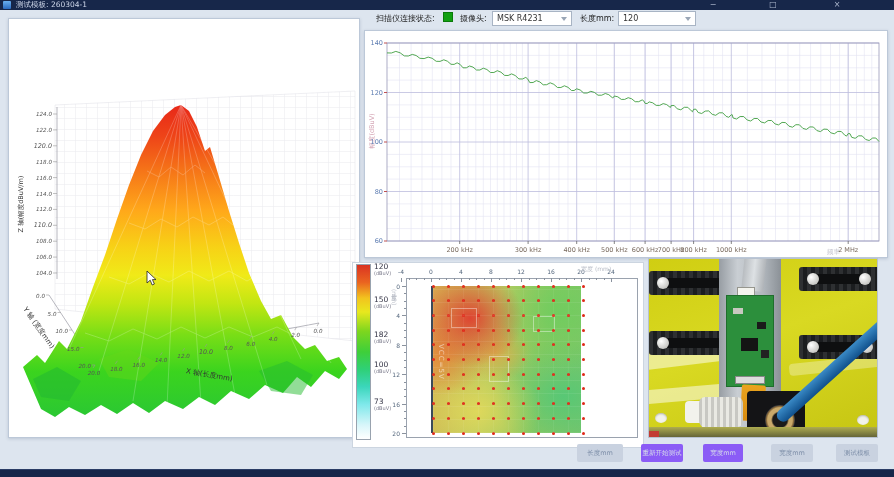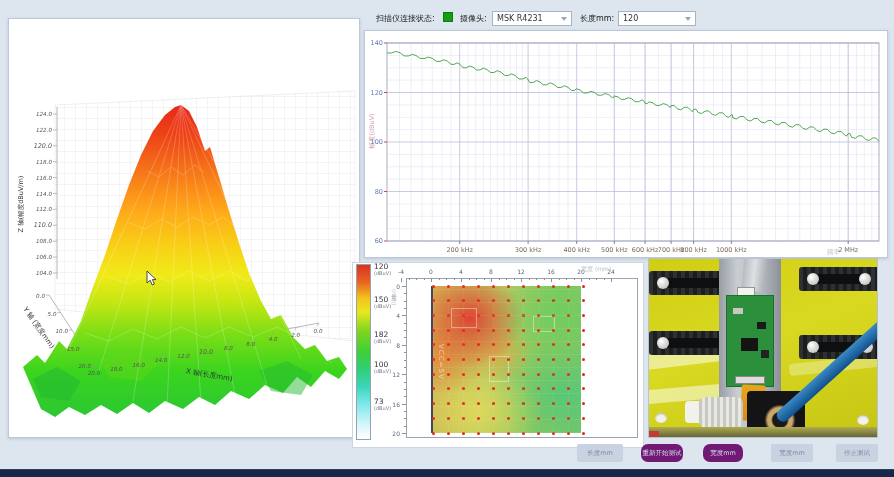--- a/index.html
+++ b/index.html
@@ -75,29 +75,36 @@
   .ring{left:116px;top:146px;width:30px;height:30px;border-radius:50%;
     background:radial-gradient(circle,#1a1a1a 34%,#c9a96a 42% 58%,#8a6a3a 64%,#3a3a3c 70%);}
   .probe{left:128px;top:150px;width:178px;height:13px;border-radius:7px;transform:rotate(-42deg);transform-origin:6px 50%;
     background:linear-gradient(#3a8ac6,#10508c);}
   .ruler{left:0;top:76px;width:64px;height:11px;background:#ded5b0;
     background-image:repeating-linear-gradient(90deg,#55514a 0 1px,transparent 1px 6px);}
   .camedge{left:0;top:168px;width:230px;height:12px;background:linear-gradient(#aeac50,#565632);}
   .redcorner{left:0;top:172px;width:10px;height:8px;background:#c23c34;}
   
   .btn{position:absolute;top:444px;height:18px;border:none;border-radius:2px;font-size:6.5px;text-align:center;line-height:18px;padding:0;cursor:pointer;}
-  .btn.primary{background:#701a75;color:#d6dcea;border-radius:7px;}
+  .btn.primary{background:#8b5cf6;color:#d6dcea;}
   .btn.disabled{background:#c9d2e0;color:#7d8ea8;}
   svg text{font-family:"DejaVu Sans","Liberation Sans",sans-serif;}
 </style>
 </head>
 <body>
 
 <div class="app">
 
+  <div class="titlebar">
+    <span class="app-icon"></span>
+    <span class="wtitle">测试模板: 260304-1</span>
+    <span class="winbtn min">−</span>
+    <span class="winbtn max">□</span>
+    <span class="winbtn cls">×</span>
+  </div>
 
   <span class="tlabel" style="left:376px">扫描仪连接状态:</span>
   <span class="status-sq"></span>
   <span class="tlabel" style="left:460px">摄像头:</span>
   <div class="dd dd1">
     <span>MSK R4231</span>
     <span class="chev"></span>
   </div>
   <span class="tlabel" style="left:580px">长度mm:</span>
   <div class="dd dd2">
@@ -580,17 +587,17 @@
     <div class="probe"></div>
     <div class="camedge"></div>
     <div class="redcorner"></div>
   </div>
 
   <div id="btn-row">
       <button class="btn disabled" style="left: 577px; width: 46px;">长度mm</button>
       <button class="btn primary" style="left: 641px; width: 42px;">重新开始测试</button>
       <button class="btn primary" style="left: 703px; width: 40px;">宽度mm</button>
       <button class="btn disabled" style="left: 771px; width: 42px;">宽度mm</button>
-      <button class="btn disabled" style="left: 836px; width: 42px;">停止测试</button>
+      <button class="btn disabled" style="left: 836px; width: 42px;">测试模板</button>
     </div>
 
   <div class="taskbar"></div>
 </div>
 
 </body></html>

